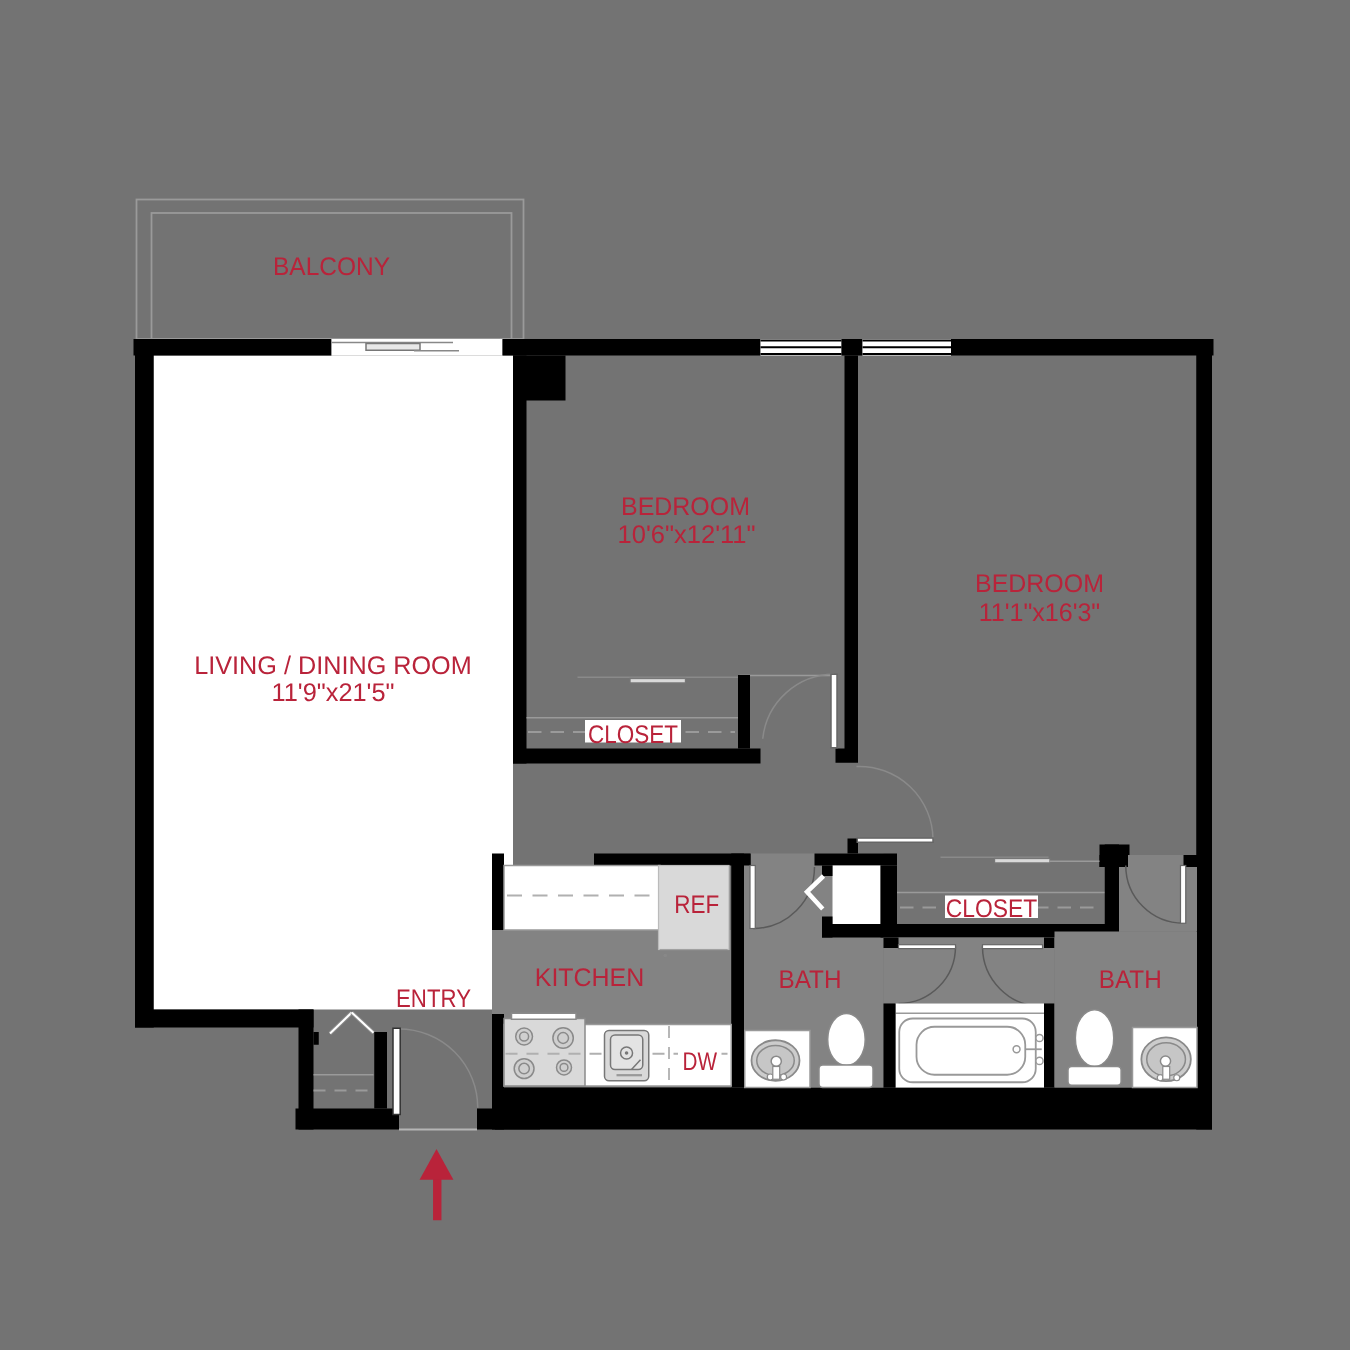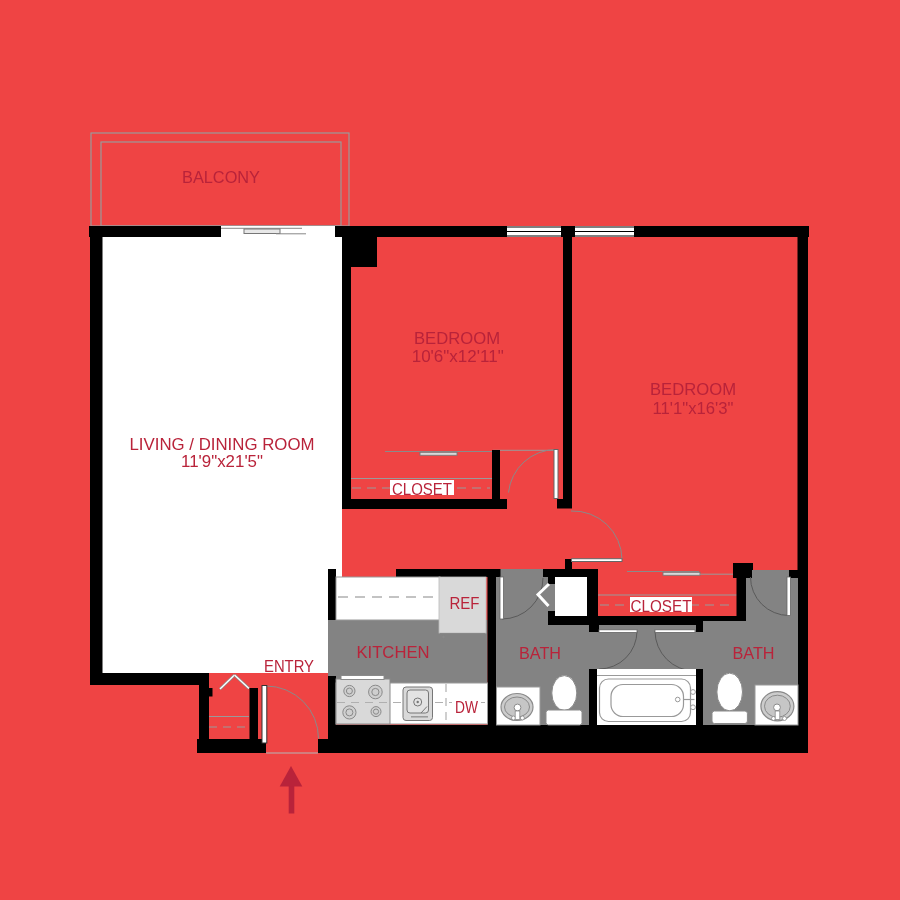--- a/index.html
+++ b/index.html
@@ -1,16 +1,16 @@
 <!DOCTYPE html>
 <html><head>
 <meta charset="utf-8">
 <style>
 html,body{margin:0;padding:0;background:#ffffff;}
-#plan{position:relative;width:900px;height:900px;background:#ef4444;}
+#plan{position:relative;width:900px;height:900px;background:#737373;}
 svg{position:absolute;left:0;top:0;}
 text{font-family:"Liberation Sans",sans-serif;fill:#b9233a;}
 </style>
 </head>
 <body>
 <div id="plan">
 <svg width="900" height="900" viewBox="0 0 900 900">
 
 <g>
 <rect x="91" y="133" width="258" height="93" fill="none" stroke="#9a9a9a" stroke-width="1.2"></rect>

